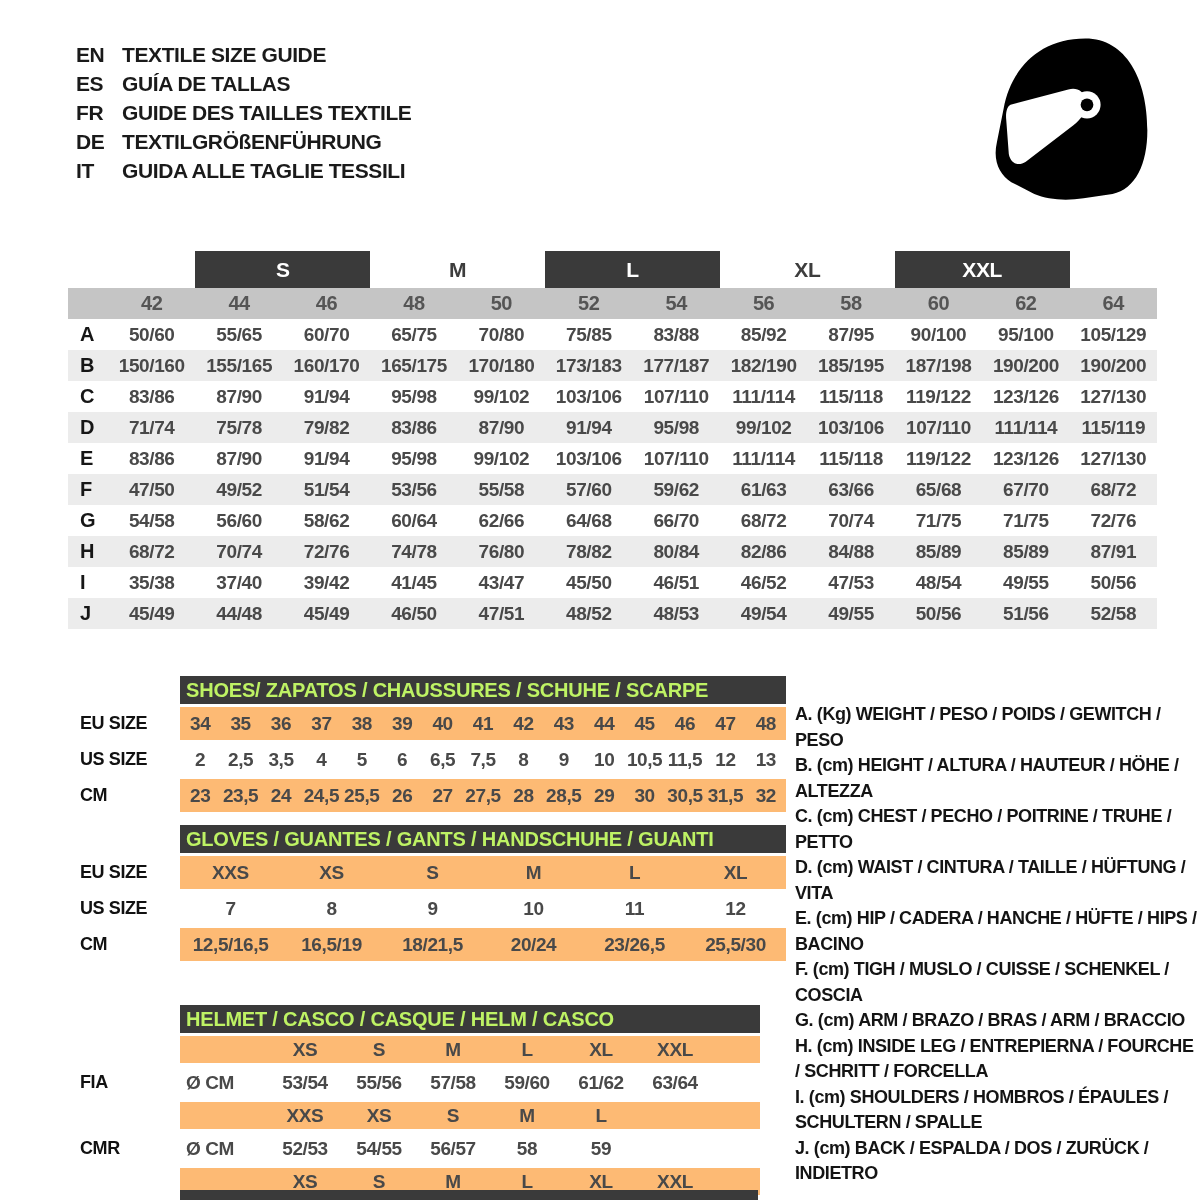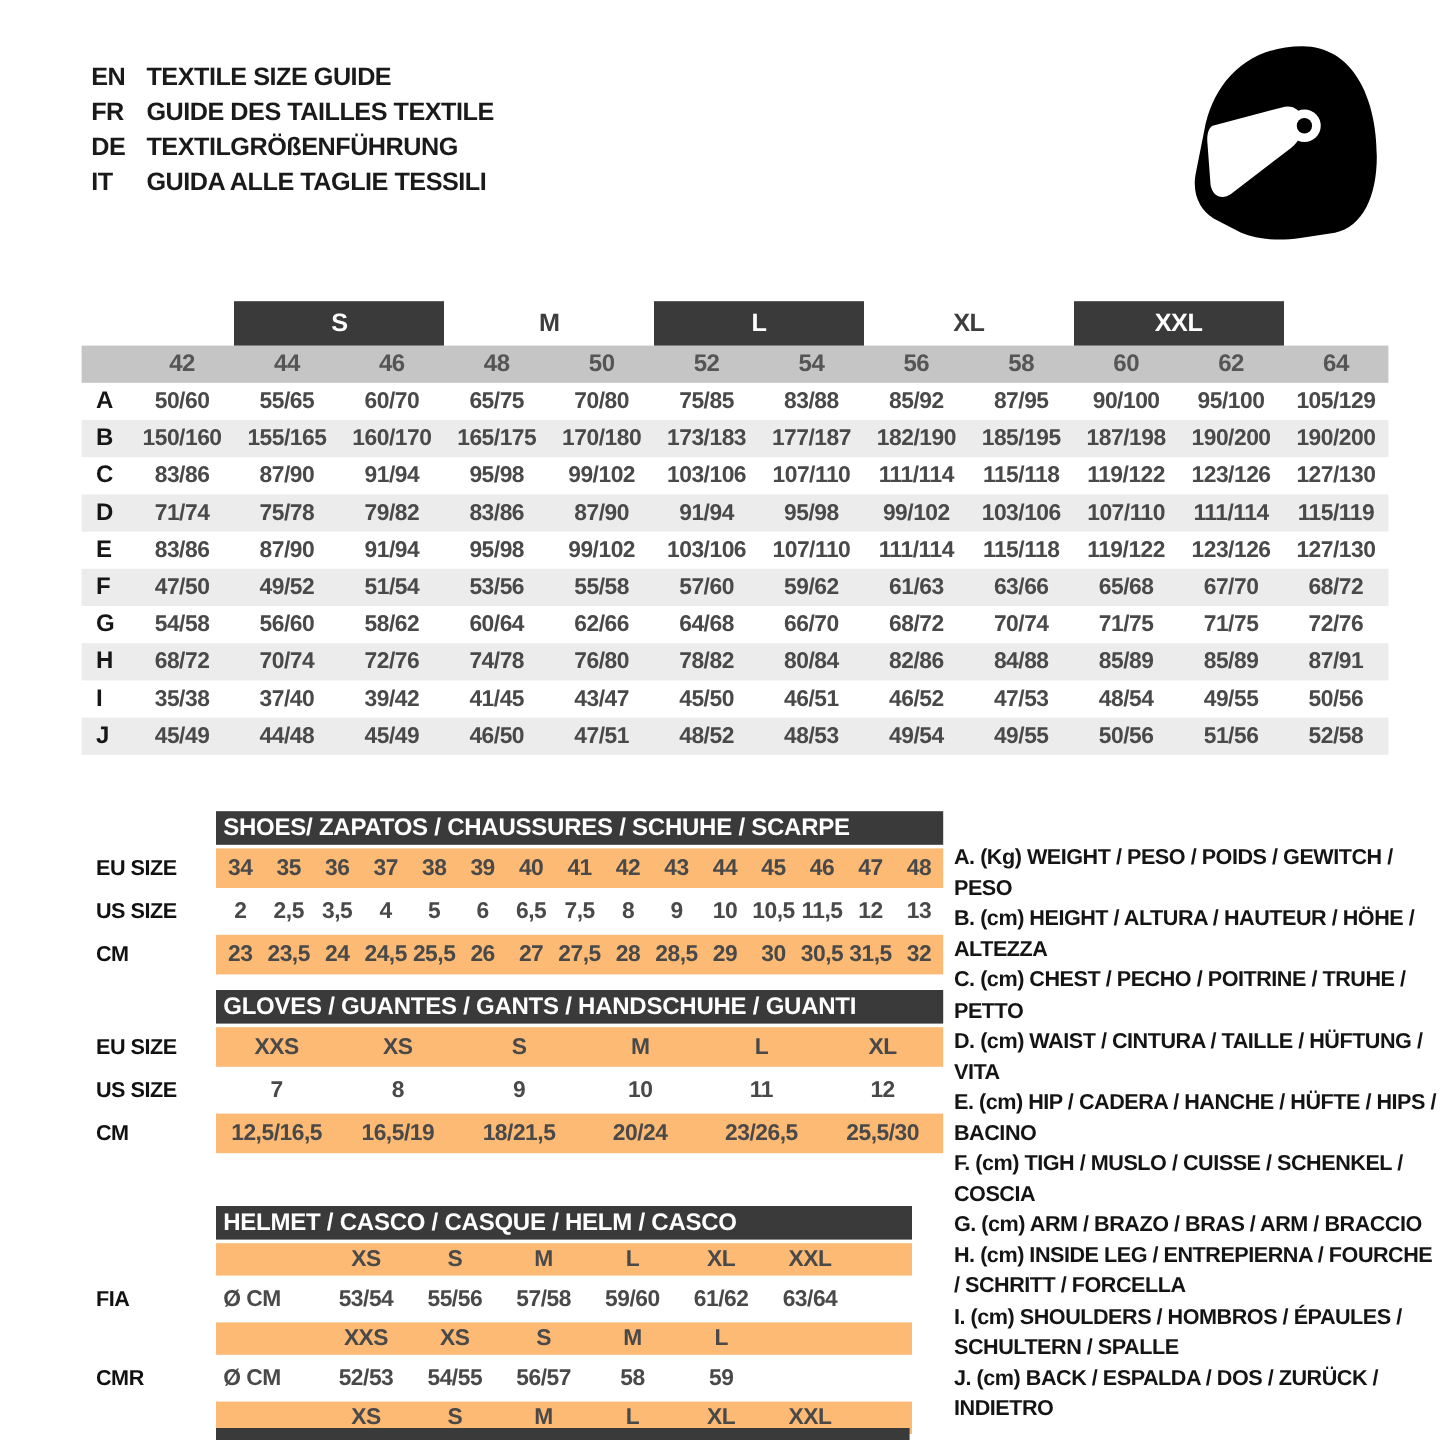--- a/index.html
+++ b/index.html
@@ -2,21 +2,21 @@
 <html><head>
 <meta charset="utf-8">
 <style>
   * { margin:0; padding:0; box-sizing:border-box; }
   html,body { background:#fff; }
   body { font-family:"Liberation Sans","DejaVu Sans",sans-serif; }
   .page { position:relative; width:1200px; height:1200px; background:#fff; overflow:hidden;
           font-weight:bold; letter-spacing:-0.4px; }
 
   
-  .lang-list { position:absolute; left:76px; top:50px; }
+  .lang-list { position:absolute; left:76px; top:40px; }
   .lang-row { display:flex; height:29px; align-items:center; }
   .lang-code { width:46px; font-size:21px; color:#1a1a1a; }
   .lang-title { font-size:21px; color:#1a1a1a; }
 
   .helmet-wrap { position:absolute; left:982px; top:30px; width:176px; height:170px; }
   .helmet-wrap svg { width:100%; height:100%; }
 
   
   .textile { position:absolute; left:68px; top:251px; width:1089px; }
   .grid13 { display:grid; grid-template-columns:40px repeat(12,1fr); }
@@ -33,21 +33,21 @@
                font-size:20px; color:#161616; }
   .cell { display:flex; align-items:center; justify-content:center;
           font-size:19px; color:#494949; }
 
   
   .sub-tables { position:absolute; left:68px; top:676px; }
   .sub-table { margin-bottom:13px; }
   .sub-table.w-std { width:718px; }
   .sub-table.w-helmet { width:692px;margin-top:44px; }
   .bar-row { display:grid; grid-template-columns:112px 1fr; }
-  .bar { background:#3a3a3a; color:#ffffff; font-size:20px; height:28px;
+  .bar { background:#3a3a3a; color:#bef264; font-size:20px; height:28px;
          display:flex; align-items:center; padding-left:6px; letter-spacing:-0.2px; }
   .rows { display:flex; flex-direction:column; gap:3px; margin-top:3px; }
   .s-row { display:grid; grid-template-columns:112px 1fr; height:33px; }
   .s-row.thin { height:27px; }
   .s-label { display:flex; align-items:center; padding-left:12px;
              font-size:18px; color:#111; }
   .s-content { display:grid; }
   .s-content.striped { background:#fdba74; }
   .shoes-cols { grid-template-columns:repeat(15,1fr); }
   .gloves-cols { grid-template-columns:repeat(6,1fr); }
@@ -66,20 +66,24 @@
 </style>
 </head>
 <body>
 
 <div class="page">
 
   <div class="lang-list" id="langList">
       <div class="lang-row">
         <span class="lang-code">EN</span>
         <span class="lang-title">TEXTILE SIZE GUIDE</span>
+      </div>
+      <div class="lang-row">
+        <span class="lang-code">ES</span>
+        <span class="lang-title">GUÍA DE TALLAS</span>
       </div>
       <div class="lang-row">
         <span class="lang-code">FR</span>
         <span class="lang-title">GUIDE DES TAILLES TEXTILE</span>
       </div>
       <div class="lang-row">
         <span class="lang-code">DE</span>
         <span class="lang-title">TEXTILGRÖßENFÜHRUNG</span>
       </div>
       <div class="lang-row">

